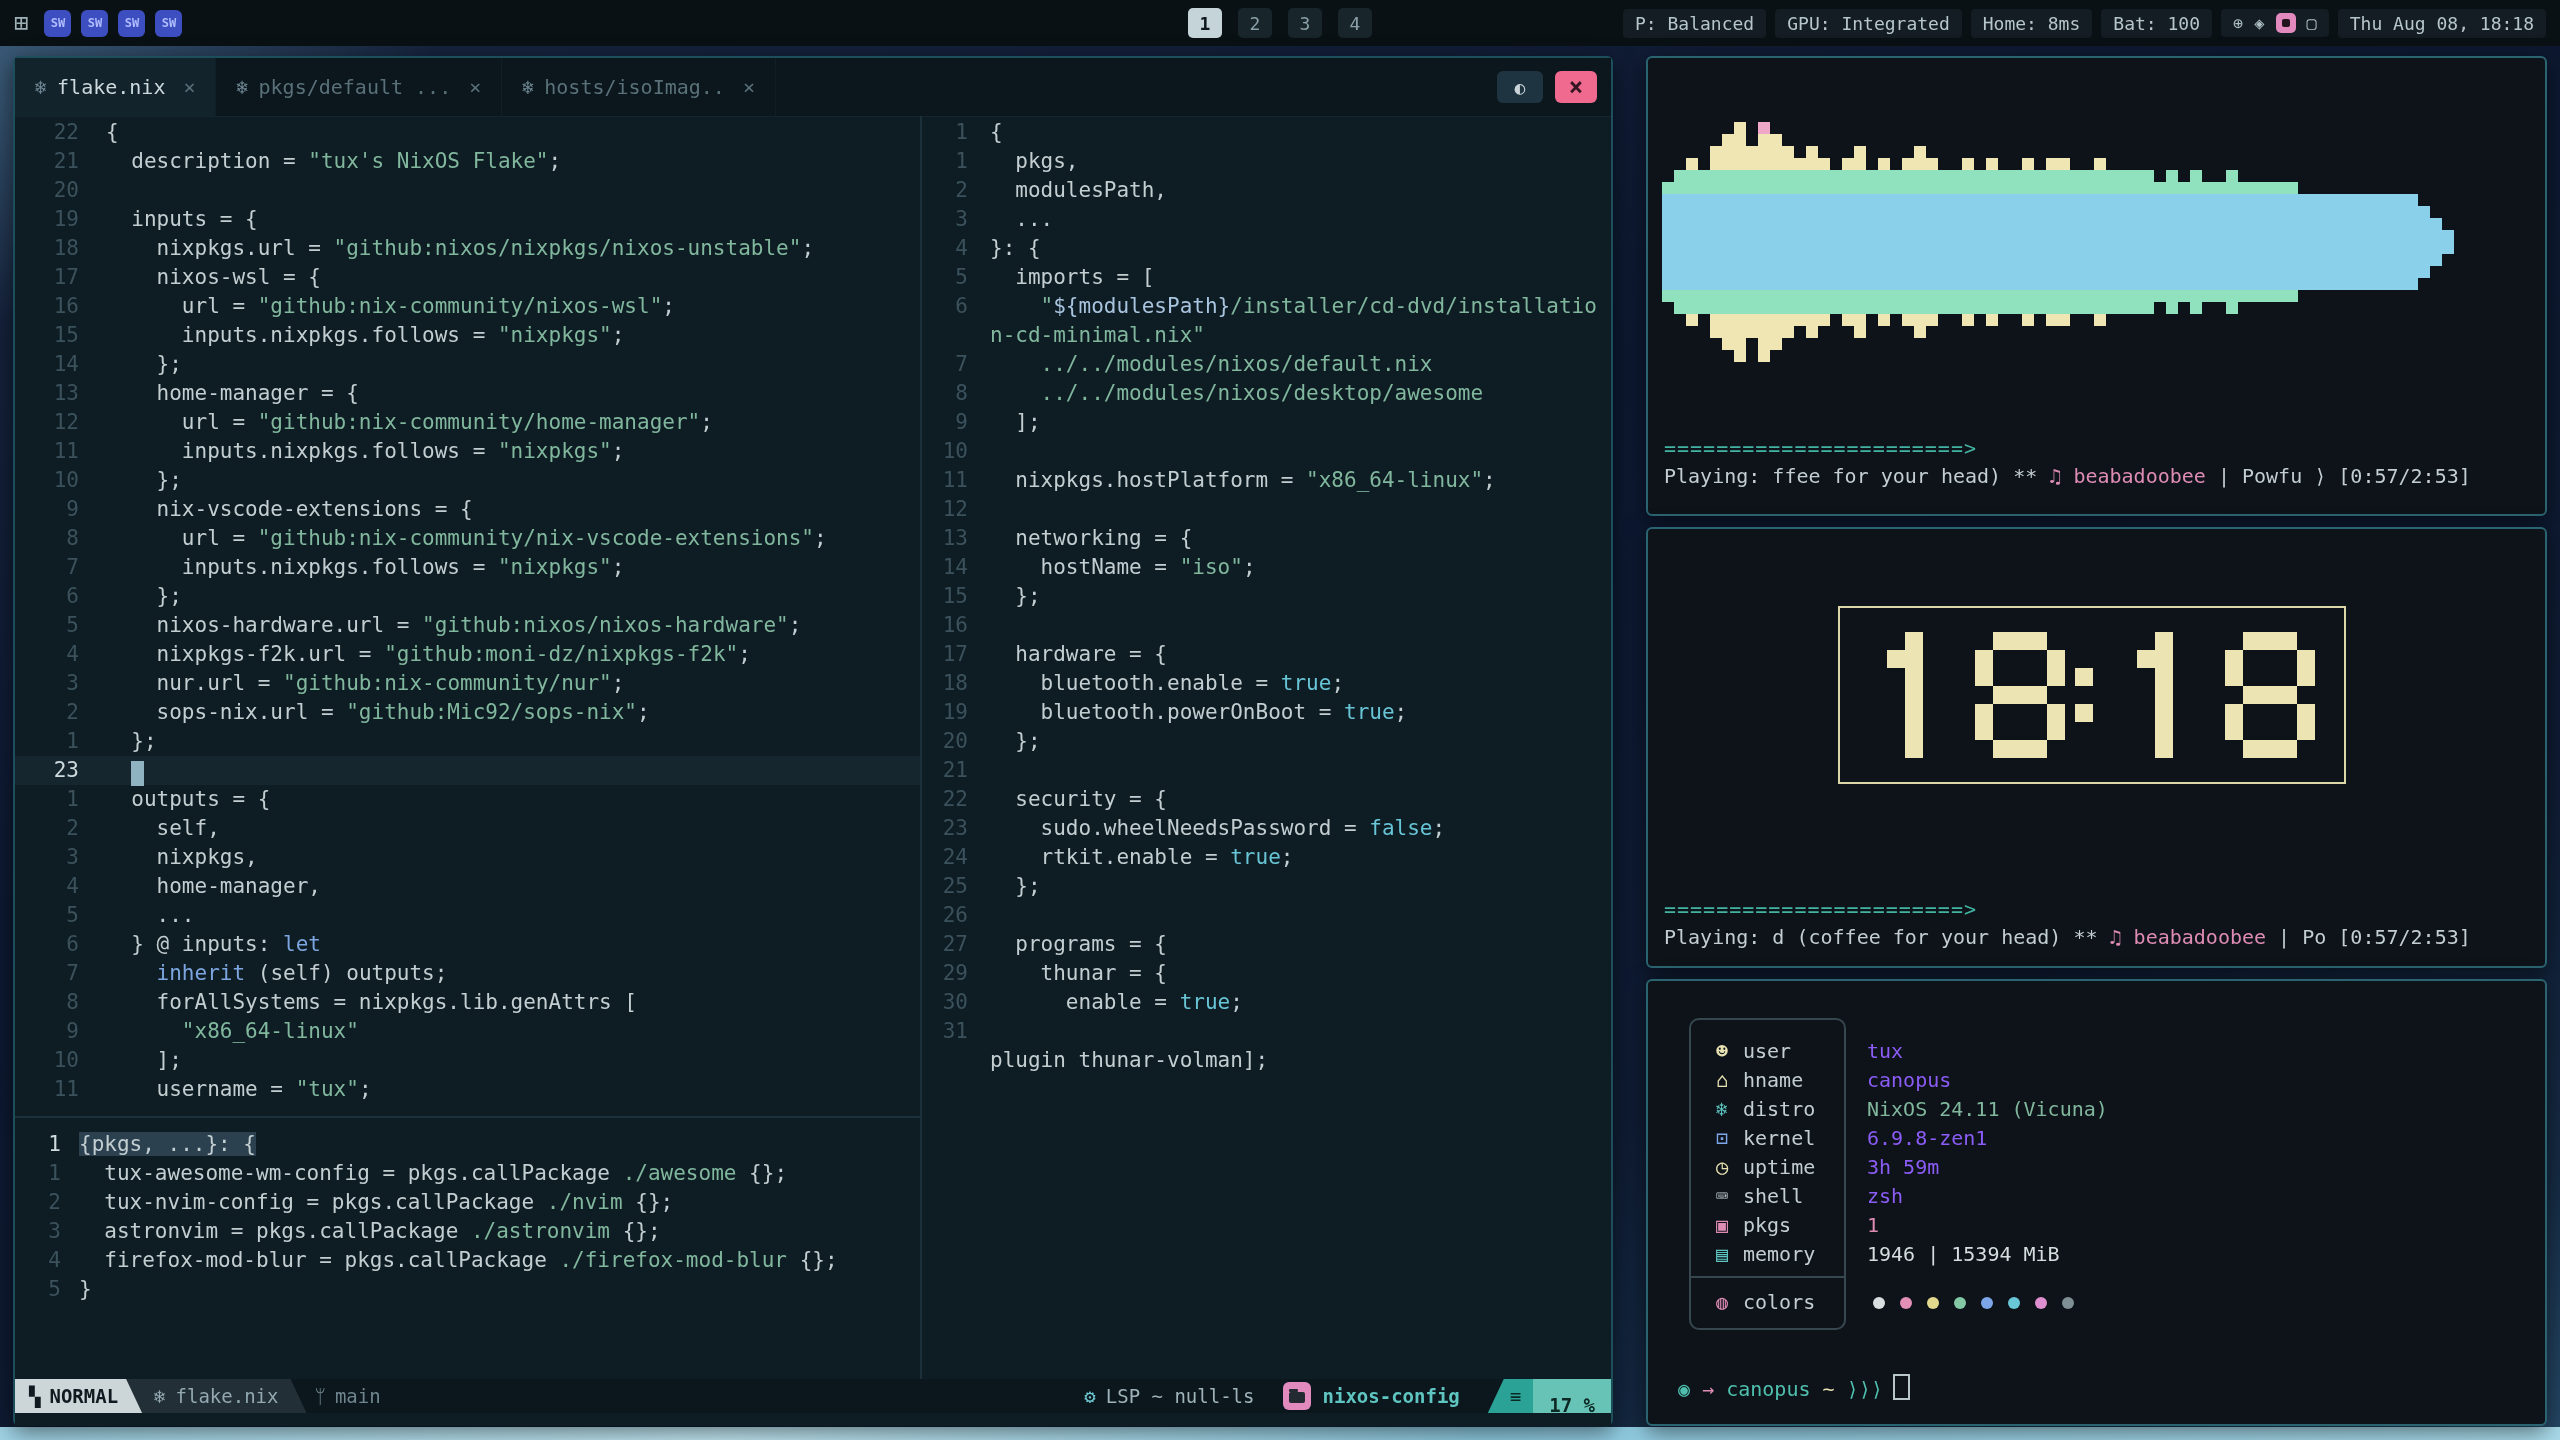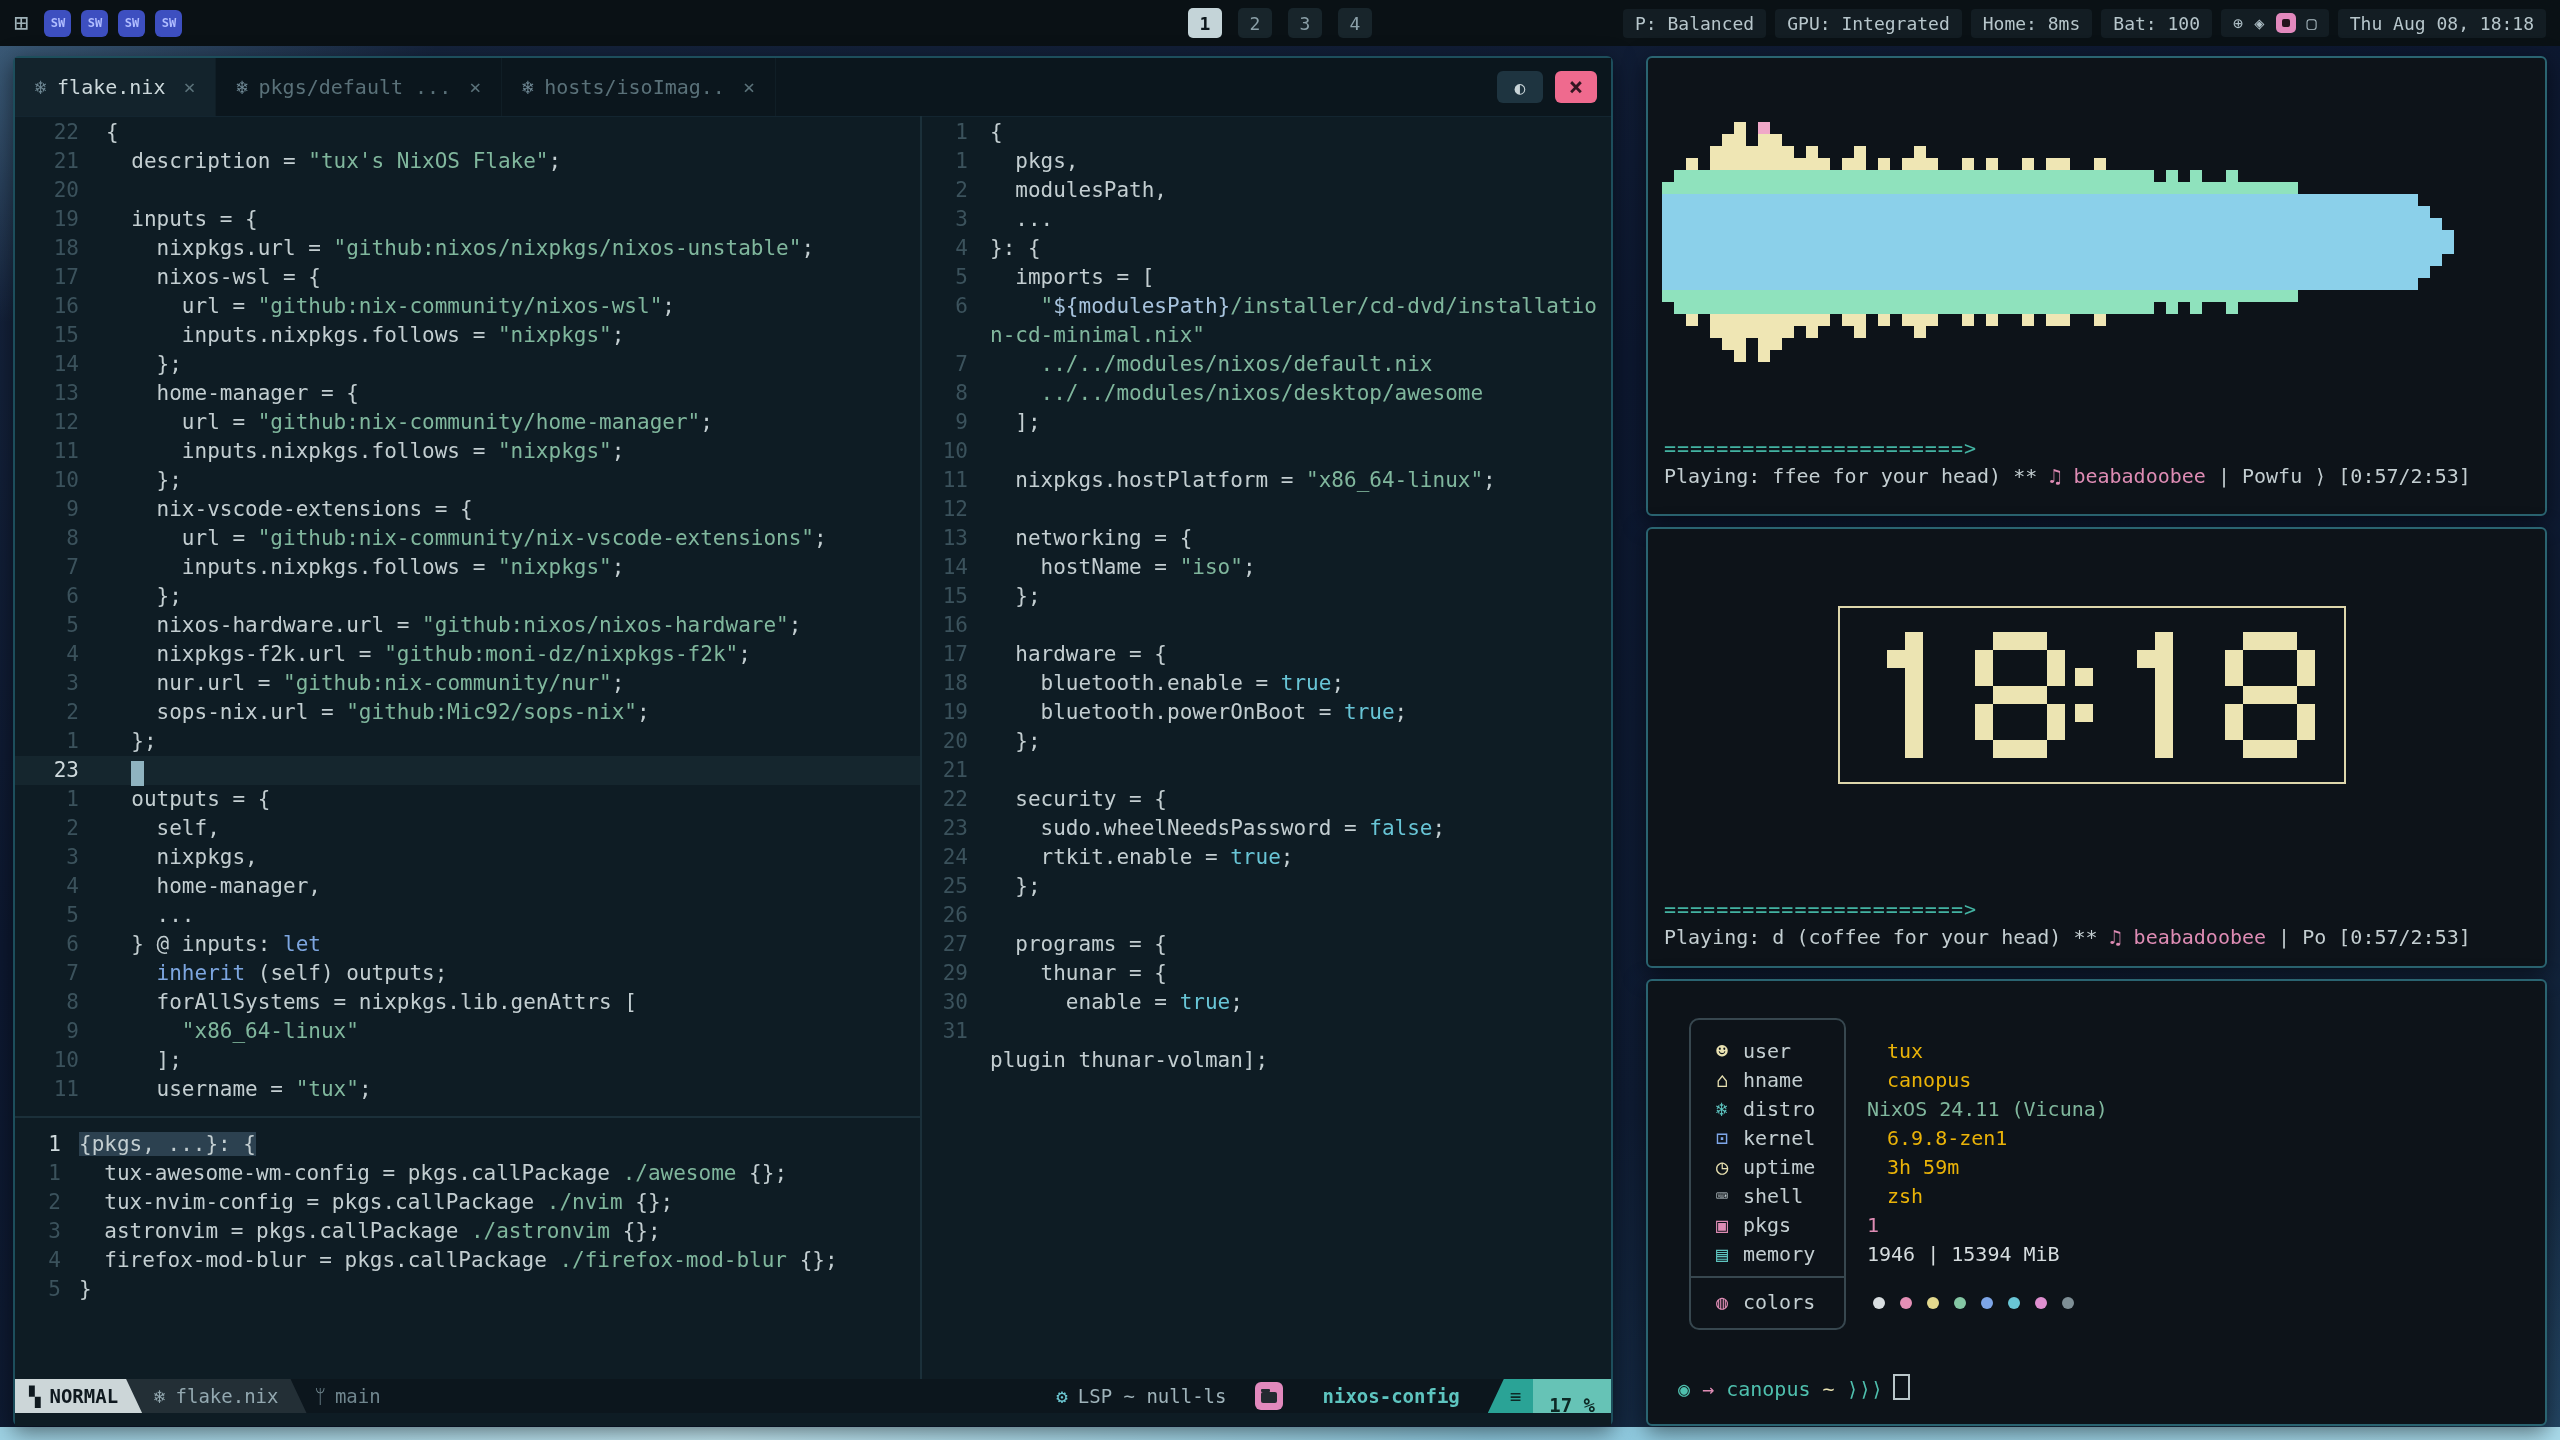--- a/index.html
+++ b/index.html
@@ -82,21 +82,21 @@
   .sl-left{display:flex;align-items:center;height:34px;}
   .sl-mode{display:flex;gap:9px;align-items:center;background:#ccd6d8;color:#0f191f;font-weight:700;
     padding:0 24px 0 14px;height:34px;clip-path:polygon(0 0,calc(100% - 16px) 0,100% 100%,0 100%);position:relative;z-index:2;}
   .sl-file{display:flex;gap:10px;align-items:center;background:#232f36;color:#93a8b0;
     padding:0 28px;height:34px;margin-left:-16px;clip-path:polygon(0 0,calc(100% - 16px) 0,100% 100%,0 100%);z-index:1;}
   .sl-branch{display:flex;gap:9px;align-items:center;color:#70868e;margin-left:8px;}
   .sl-right{margin-left:auto;display:flex;align-items:center;gap:28px;height:34px;}
   .sl-lsp{display:flex;gap:10px;align-items:center;color:#9fb3ba;}
   .sl-lsp .gear{color:#6cc7d1;}
   .sl-proj{display:flex;gap:12px;align-items:center;}
-  .proj-label{color:#5ec5c0;font-weight:700;margin-left:28px;}
+  .proj-label{color:#5ec5c0;font-weight:700;}
   .folder-chip{width:28px;height:28px;background:#e289bd;border-radius:6px;position:relative;display:inline-block;}
   .folder-tab{position:absolute;left:6px;top:7px;width:9px;height:3px;background:#232a31;border-radius:1px;}
   .folder-body{position:absolute;left:6px;top:10px;width:16px;height:11px;background:#232a31;border-radius:2px;}
   .sl-pct{display:flex;height:34px;align-items:stretch;clip-path:polygon(16px 0,100% 0,100% 100%,0 100%);}
   .pct-icon{background:#2aa396;color:#0d2925;padding:0 12px 0 22px;line-height:34px;}
   .pct-val{background:#66c3b6;color:#0d2925;padding:9px 16px;line-height:34px;font-weight:700;}
   .cmdline{position:absolute;left:0;right:0;top:1355px;height:13px;background:#0e1c24;}
 
   
   .term-text{position:absolute;left:16px;white-space:nowrap;font-size:20px;}
@@ -117,21 +117,21 @@
   .clock-date{position:absolute;left:0;right:0;top:272px;text-align:center;font-size:20px;color:#ccd6d8;}
 
   
   .fetch-box{position:absolute;left:41px;top:37px;width:157px;height:312px;border:2px solid #37474f;border-radius:10px;box-sizing:border-box;}
   .fetch-sep{position:absolute;left:41px;top:295px;width:157px;height:2px;background:#37474f;}
   .fetch-row{position:absolute;height:29px;line-height:29px;font-size:20px;white-space:nowrap;}
   .f-icon{position:absolute;left:61px;width:26px;text-align:center;}
   .f-label{position:absolute;left:95px;color:#c3ced1;}
   .f-value{position:absolute;left:219px;}
   .i-cream{color:#e9e2b2;} .i-teal{color:#5ec5c0;} .i-blue{color:#7da6e8;} .i-pink{color:#de8cb4;} .i-fg{color:#c3ced1;}
-  .v-teal{color:#eab308;margin-left:20px;} .v-green{color:#80b79d;} .v-pink{color:#de8cb4;} .v-fg{color:#d6dddf;}
+  .v-teal{color:#8b5cf6;} .v-green{color:#80b79d;} .v-pink{color:#de8cb4;} .v-fg{color:#d6dddf;}
   .fetch-dots{position:absolute;left:225px;top:0;height:29px;display:flex;gap:15px;align-items:center;}
   .dot{width:12px;height:12px;border-radius:50%;}
   .prompt-line{position:absolute;left:30px;top:393px;height:29px;line-height:29px;font-size:20px;}
   .hollow-cursor{display:inline-block;width:13px;height:22px;border:2px solid #b9c6c9;vertical-align:-4px;margin-left:10px;}
 </style>
 </head>
 <body>
 
 <div class="screen">
   <div class="wallpaper"></div>

